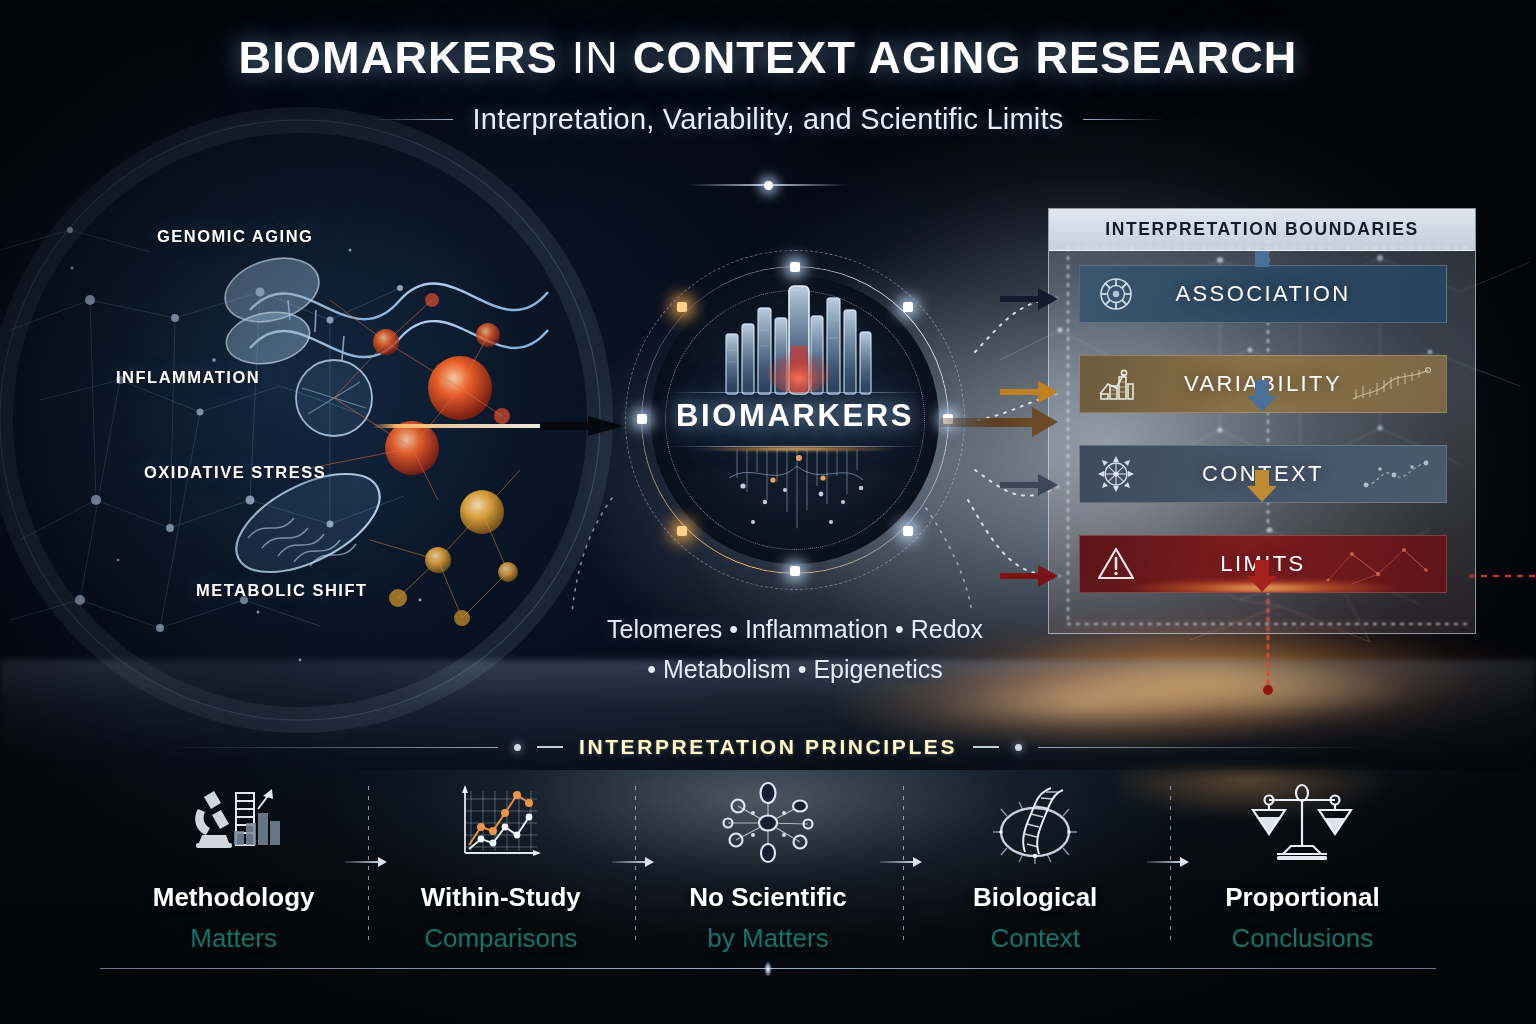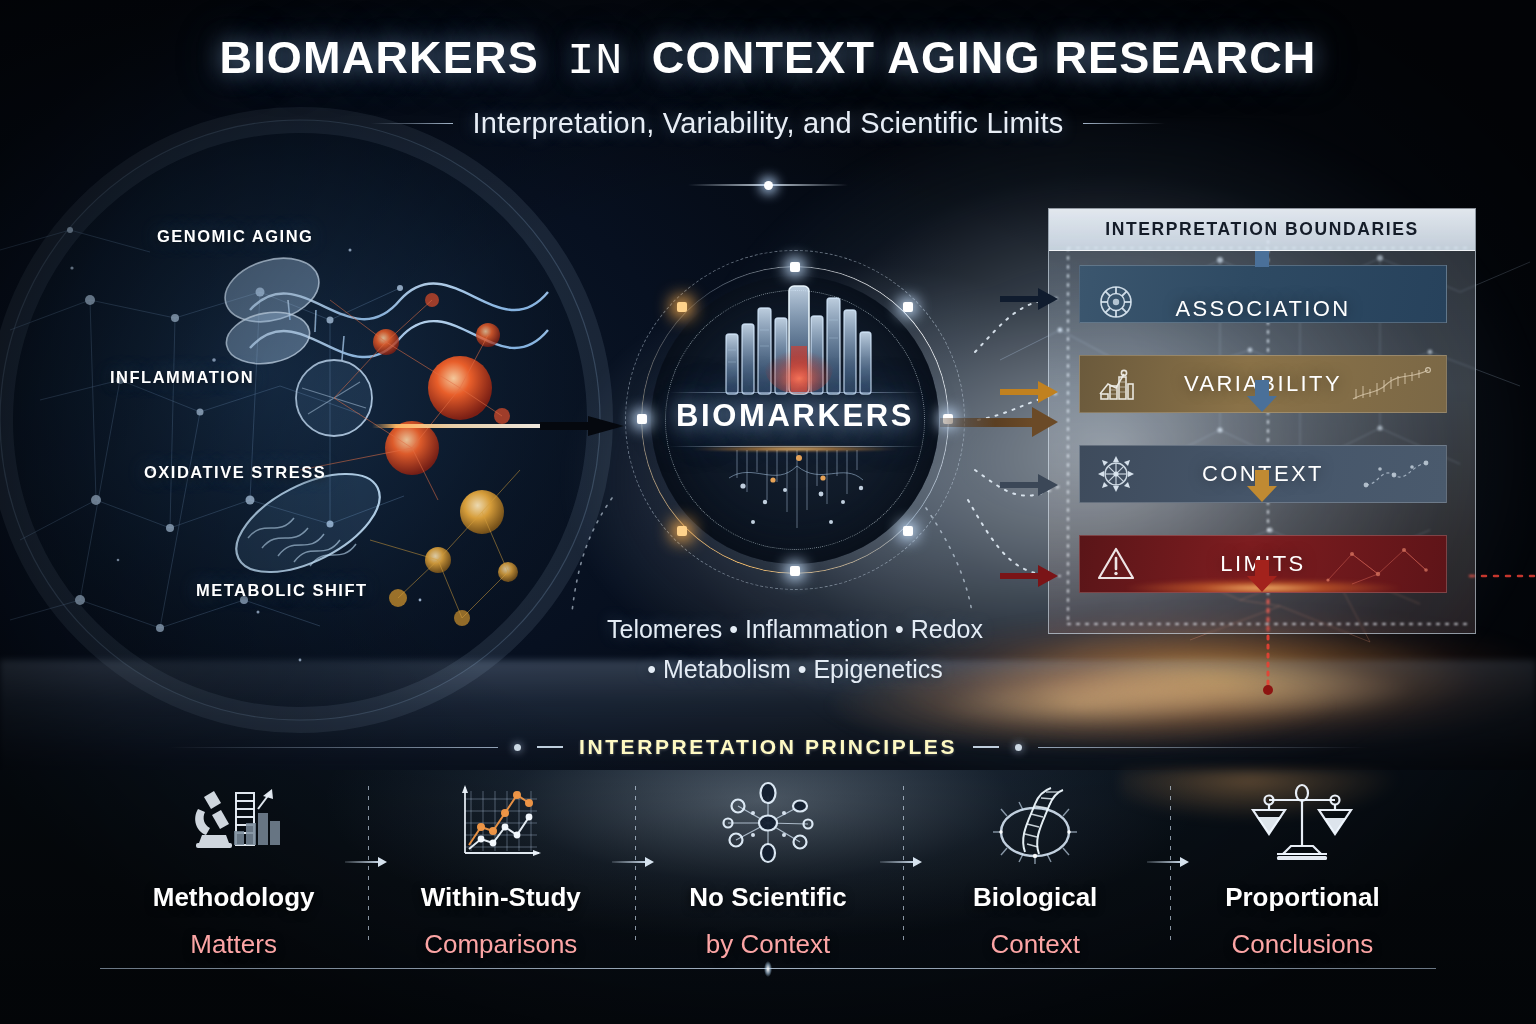--- a/index.html
+++ b/index.html
@@ -68,21 +68,21 @@
   .net-svg { position:absolute; inset:0; }
 
   
   .header { position:absolute; left:0; top:34px; width:1536px; text-align:center; z-index:20; }
   .title {
     font-size:45px; letter-spacing:1.2px; line-height:1.05;
     color:#ffffff;
     text-shadow:0 0 22px rgba(150,185,225,0.55), 0 0 48px rgba(90,130,180,0.35);
   }
   .title .b { font-weight:bold; }
-  .title .l { font-weight:400;font-family:Liberation Mono, monospace; }
+  .title .l { font-weight:400; }
   .sub-wrap { margin-top:22px; display:flex; align-items:center; justify-content:center; gap:20px; }
   .sub-rule { width:82px; height:1px; background:linear-gradient(90deg, rgba(175,195,220,0) 0%, rgba(190,210,232,0.85) 100%); }
   .sub-rule.r { background:linear-gradient(90deg, rgba(190,210,232,0.85) 0%, rgba(175,195,220,0) 100%); }
   .subtitle {
     font-size:29px; font-weight:400; color:#e8eef6; letter-spacing:0.2px;
     text-shadow:0 0 16px rgba(140,175,215,0.45);
   }
   .spark { position:absolute; left:768px; top:180px; transform:translateX(-50%); width:160px; height:10px; z-index:20; }
   .spark i {
     position:absolute; left:0; top:4px; width:160px; height:1.5px;
@@ -94,21 +94,21 @@
   }
 
   
   .left-labels { position:absolute; left:0; top:0; width:560px; height:1024px; z-index:18; }
   .ll {
     position:absolute; font-weight:bold; font-size:16.5px; letter-spacing:1.5px;
     color:#ffffff; text-shadow:0 2px 10px rgba(0,0,0,0.85), 0 0 18px rgba(120,165,215,0.45);
     white-space:nowrap;
   }
   .ll0 { left:157px; top:227px; }
-  .ll1 { left:110px; top:368px; }
+  .ll1 { left:116px; top:368px; }
   .ll2 { left:144px; top:463px; }
   .ll3 { left:196px; top:581px; }
 
   
   .hub { position:absolute; left:625px; top:250px; width:340px; height:340px; z-index:18; }
   .hub-disc {
     position:absolute; inset:26px;
     border-radius:50%;
     background:radial-gradient(circle at 50% 42%, rgba(20,32,48,0.92) 0%, rgba(12,22,36,0.95) 58%, rgba(8,16,28,0.92) 100%);
     box-shadow:inset 0 0 60px rgba(5,10,18,0.9);
@@ -185,21 +185,21 @@
   }
   .bar:last-child { margin-bottom:0; }
   .bar .bartext {
     position:absolute; left:0; right:0; text-align:center;
     font-size:22px; font-weight:500; letter-spacing:2.4px; color:#fff;
     text-shadow:0 0 14px rgba(0,0,0,0.5);
   }
   .bar .ico { position:relative; z-index:2; width:40px; height:40px; flex:0 0 40px; opacity:0.92; }
   .bar .deco { position:absolute; right:14px; top:50%; transform:translateY(-50%); opacity:0.7; z-index:2; }
 
-  .bar-association { background:linear-gradient(100deg, #3b566e 0%, #2e4a63 45%, #27425c 100%);align-items:flex-end; }
+  .bar-association { background:linear-gradient(100deg, #3b566e 0%, #2e4a63 45%, #27425c 100%); }
   .bar-variability { background:linear-gradient(100deg, #6b5a3c 0%, #8a7248 45%, #7b6846 100%); }
   .bar-context     { background:linear-gradient(100deg, #3e4b5c 0%, #46566a 50%, #4a5a6d 100%); }
   .bar-limits      { background:linear-gradient(100deg, #5a1518 0%, #7d1d20 45%, #5e1418 100%); }
   .bar-limits::after{
     content:''; position:absolute; left:0; right:0; bottom:-4px; height:16px;
     background:radial-gradient(ellipse 140px 9px at 50% 50%, rgba(255,200,120,0.95) 0%, rgba(255,140,50,0.45) 45%, rgba(255,90,30,0) 100%);
     filter:blur(2px);
   }
 
   .vstem { position:absolute; left:50%; width:14px; margin-left:-7px; z-index:1; }
@@ -220,21 +220,21 @@
   .ph-line.r { background:linear-gradient(90deg, rgba(190,210,232,0.75) 0%, rgba(190,210,232,0) 100%); }
   .ph-tick { width:7px; height:7px; border-radius:50%; background:rgba(225,238,250,0.9); box-shadow:0 0 8px rgba(200,225,255,0.8); }
   .ph-dash { width:26px; height:2px; background:rgba(210,226,242,0.9); }
   .ph-text { font-size:21px; font-weight:bold; letter-spacing:2.6px; color:#fef9c3; text-shadow:0 1px 3px rgba(255,255,255,0.25); }
 
   .principles { position:absolute; left:100px; top:780px; width:1336px; height:180px; display:flex; z-index:20; }
   .pcell { flex:1 1 0; position:relative; display:flex; flex-direction:column; align-items:center; }
   .picon { height:86px; display:flex; align-items:center; justify-content:center; }
   .plab { margin-top:16px; text-align:center; }
   .plab .l1 { display:block; font-size:26px; font-weight:bold; color:#fff; text-shadow:0 2px 9px rgba(0,0,0,0.8); }
-  .plab .l2 { display:block; font-size:26px; font-weight:400; color:#fca5a5; margin-top:16px; text-shadow:0 2px 9px rgba(0,0,0,0.8); }
+  .plab .l2 { display:block; font-size:26px; font-weight:400; color:#0f766e; margin-top:10px; text-shadow:0 2px 9px rgba(0,0,0,0.8); }
   .pdiv { position:absolute; right:-2px; top:6px; width:1px; height:154px; background:repeating-linear-gradient(180deg, rgba(205,222,240,0.65) 0 4px, rgba(0,0,0,0) 4px 10px); }
   .pconn { position:absolute; right:-20px; top:76px; width:42px; height:12px; display:flex; align-items:center; }
   .pconn .s { height:1.6px; flex:1; background:linear-gradient(90deg, rgba(210,226,242,0.15) 0%, rgba(210,226,242,0.9) 100%); }
   .pconn .h { width:0; height:0; border-top:5px solid transparent; border-bottom:5px solid transparent; border-left:9px solid rgba(225,238,250,0.95); }
 
   .footrule { position:absolute; left:100px; top:968px; width:1336px; height:1px; background:linear-gradient(90deg, rgba(190,210,232,0.55) 0%, rgba(200,218,238,0.8) 50%, rgba(190,210,232,0.55) 100%); z-index:20; }
   .footdot { position:absolute; left:768px; top:961px; width:8px; height:16px; margin-left:-4px; z-index:21;
     background:radial-gradient(ellipse 4px 8px at 50% 50%, rgba(255,255,255,1) 0%, rgba(190,225,255,0.5) 60%, rgba(0,0,0,0) 100%); }
 </style>
 </head>
@@ -853,21 +853,21 @@
           <g fill="rgba(228,240,252,0.9)">
             <circle cx="45" cy="33" r="2"></circle>
               <circle cx="76" cy="33" r="2"></circle>
             <circle cx="45" cy="55" r="2"></circle>
               <circle cx="76" cy="55" r="2"></circle>
           </g>
         </svg>
       </div>
       <div class="plab">
         <span class="l1">No Scientific</span>
-        <span class="l2">by Context</span>
+        <span class="l2">by Matters</span>
       </div>
       <div class="pdiv"></div>
       <div class="pconn">
           <div class="s"></div>
           <div class="h"></div>
         </div>
     </div>
 
     <div class="pcell">
       <div class="picon">

